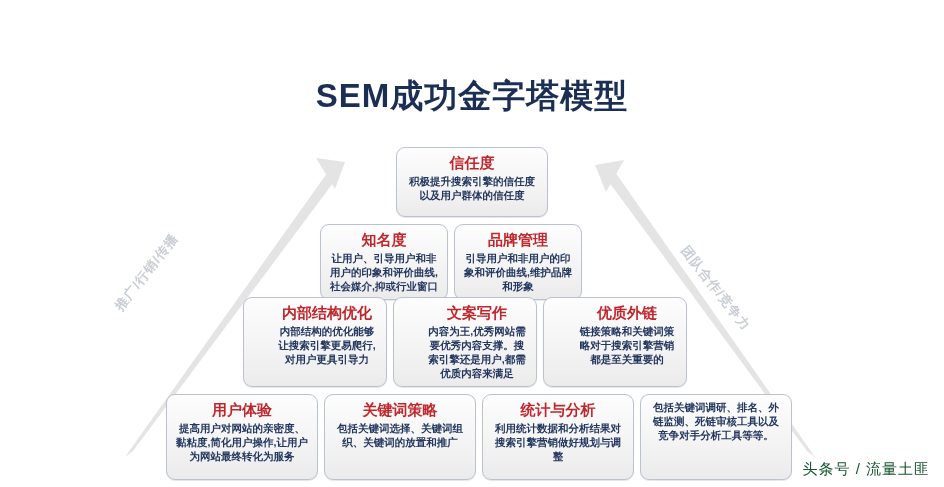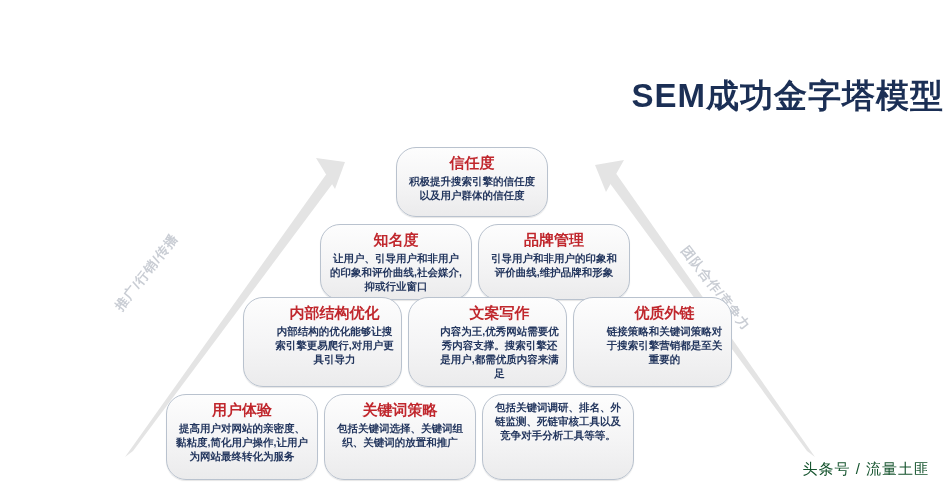--- a/index.html
+++ b/index.html
@@ -16,21 +16,21 @@
     height: 487px;
     background: #ffffff;
   }
 
   
   .title {
     position: absolute;
     left: 0;
     top: 74px;
     width: 944px;
-    text-align: right;
+    text-align: center;
     font-size: 33px;
     font-weight: bold;
     color: #1b2f55;
     letter-spacing: 1px;
     line-height: 44px;
     white-space: nowrap;
   }
 
   
   .arrow-svg {
@@ -72,27 +72,27 @@
   }
   .row-1 { left: 396px; top: 147px; }
   .row-2 { left: 320px; top: 224px; }
   .row-3 { left: 243px; top: 297px; }
   .row-4 { left: 166px; top: 394px; }
 
   .box {
     width: 152px;
     background: linear-gradient(180deg, #fdfdfd 0%, #f4f4f5 55%, #ebebec 100%);
     border: 1px solid #b9c2ce;
-    border-radius: 20px;
+    border-radius: 9px;
     padding: 5px 7px 6px 7px;
     box-shadow: 0 1px 1px rgba(0,0,0,0.10);
   }
   .row-1 .box { width: 152px; min-height: 70px; }
-  .row-2 .box { width: 152px; min-height: 72px; }
-  .row-3 .box { width: 159px; min-height: 74px; padding-left: 31px; }
+  .row-2 .box { width: 128px; min-height: 72px; }
+  .row-3 .box { width: 144px; min-height: 74px; padding-left: 31px; }
   .row-4 .box { width: 152px; min-height: 86px; }
 
   .box-title {
     text-align: center;
     color: #c0272d;
     font-weight: bold;
     font-size: 15px;
     line-height: 19px;
     margin-bottom: 2px;
     white-space: nowrap;
@@ -176,19 +176,23 @@
   <div class="row row-4">
     <div class="box">
       <div class="box-title">用户体验</div>
       <div class="box-body">提高用户对网站的亲密度、黏粘度,简化用户操作,让用户为网站最终转化为服务</div>
     </div>
     <div class="box">
       <div class="box-title">关键词策略</div>
       <div class="box-body">包括关键词选择、关键词组织、关键词的放置和推广</div>
     </div>
     <div class="box">
+      <div class="box-title">统计与分析</div>
+      <div class="box-body">利用统计数据和分析结果对搜索引擎营销做好规划与调整</div>
+    </div>
+    <div class="box">
       <div class="box-body">包括关键词调研、排名、外链监测、死链审核工具以及竞争对手分析工具等等。</div>
     </div>
   </div>
 
   <div class="watermark">头条号 / 流量土匪</div>
 
 </div>
 
 </body></html>

